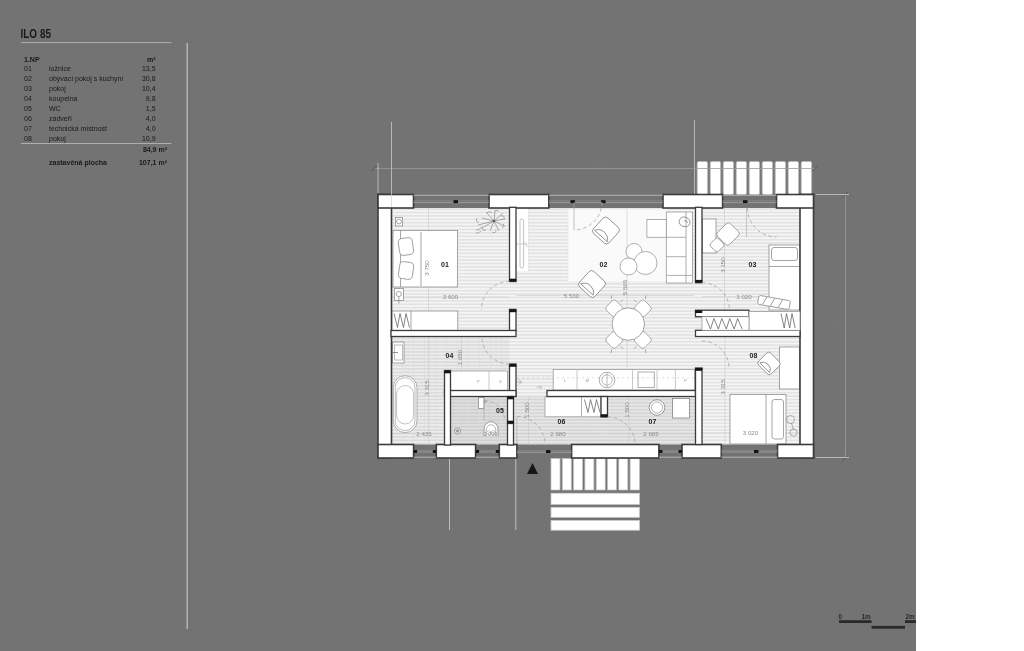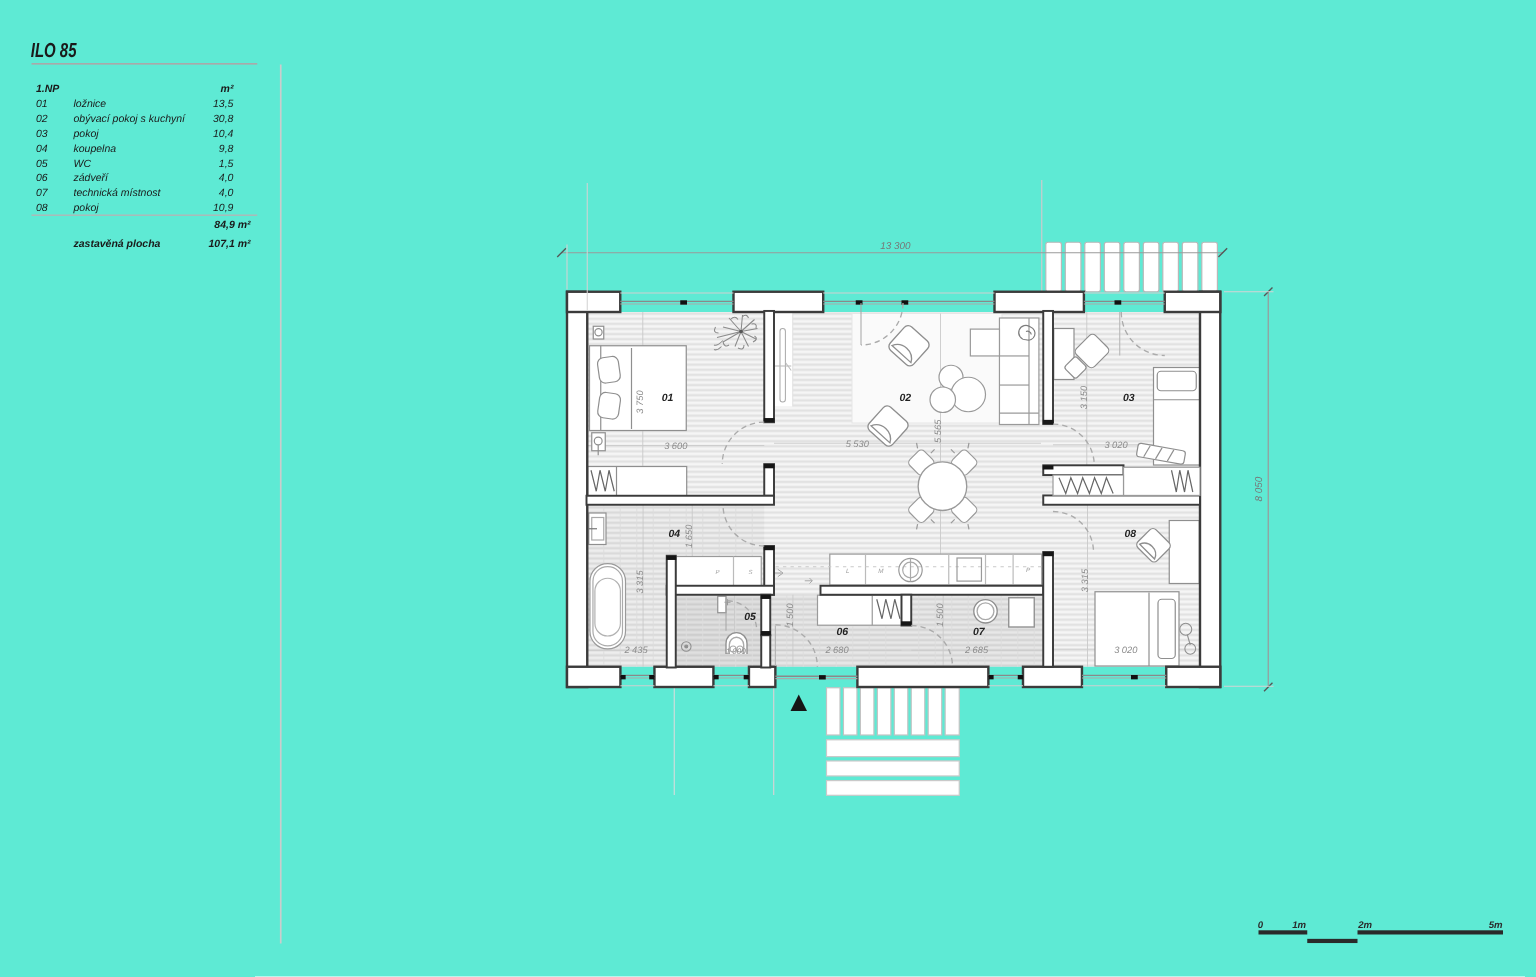--- a/index.html
+++ b/index.html
@@ -1,17 +1,17 @@
 <!DOCTYPE html>
 <html><head>
 <meta charset="utf-8">
 <style>
   html,body{margin:0;padding:0;background:#ffffff;}
-  #page{width:1024px;height:651px;position:relative;overflow:hidden;background:#5eead4;
-        font-family:"Liberation Sans", sans-serif;font-style:italic;}
+  #page{width:916px;height:651px;position:relative;overflow:hidden;background:#737373;
+        font-family:"Liberation Sans", sans-serif;}
   svg{position:absolute;left:0;top:0;}
   text{font-family:"Liberation Sans", sans-serif;}
 </style>
 </head>
 <body>
 <div id="page">
 <svg width="1024" height="651" viewBox="0 0 1024 651">
 <defs>
   <pattern id="hatch" width="4" height="3.4" patternUnits="userSpaceOnUse">
     <rect width="4" height="3.4" fill="#f5f5f5"></rect>

